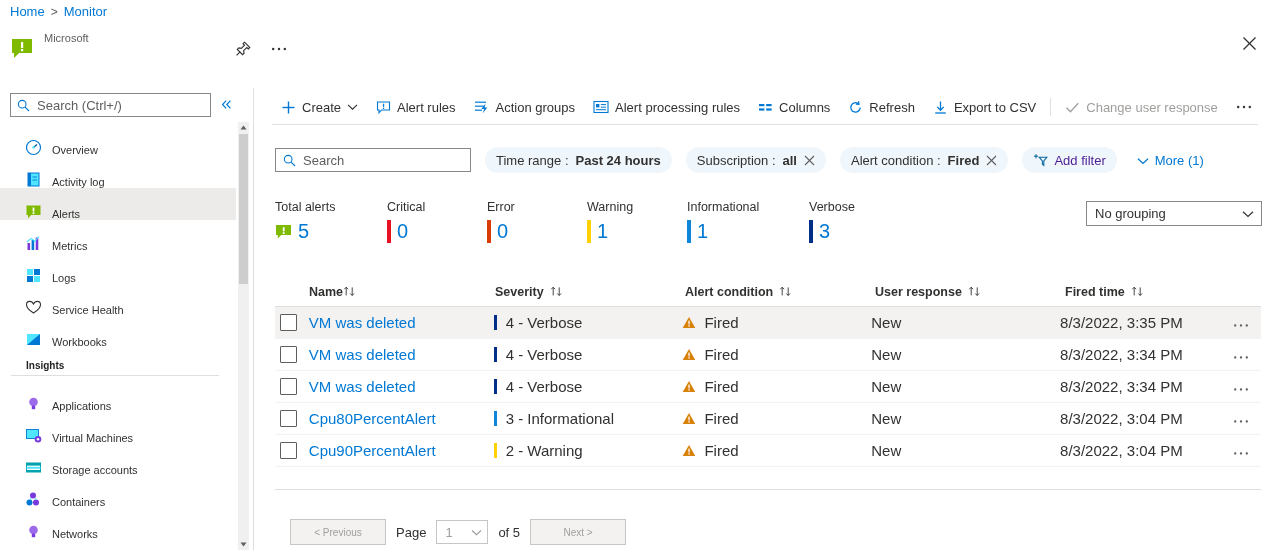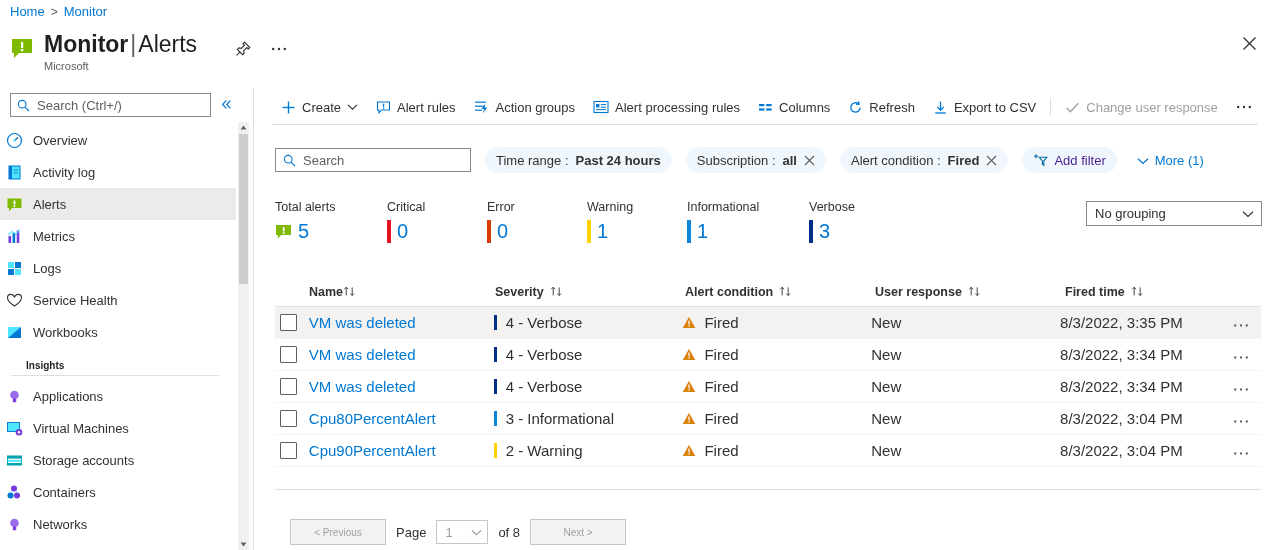--- a/index.html
+++ b/index.html
@@ -69,23 +69,23 @@
     font-family: "Liberation Sans", sans-serif; font-size: 13px;
     color: #323130; background: transparent;
   }
   .nav-search input::placeholder { color: #605e5c; }
   .collapse-btn {
     background: none; border: none; cursor: pointer; color: #0078d4;
     font-size: 13px; padding: 2px 3px; line-height: 1;
   }
   .nav-list { margin-top: 2px; }
   .nav-item {
-    display: flex; align-items: center; gap: 10px;
-    height: 32px; padding-left: 6px; cursor: pointer;
-    font-size: 13px; color: #323130; width: 236px;
+    display: flex; align-items: flex-end; gap: 10px;
+    height: 32px; padding-left: 25px; cursor: pointer;
+    font-size: 11px; color: #323130; width: 236px;
   }
   .nav-item.selected { background: #edebe9; }
   .nav-ico { width: 17px; height: 17px; line-height: 0; flex: none; }
   .nav-section {
     font-size: 10px; font-weight: 700; color: #201f1e;
     padding: 12px 0 4px 26px;
   }
   .nav-divider {
     height: 1px; background: #e1dfdd; margin: 0 17px 4px 11px;
   }
@@ -263,23 +263,20 @@
 
   <div class="title-row">
     <span class="title-icon">
       <svg width="24" height="24" viewBox="0 0 24 24">
         <path d="M2 3 h20 v14 H9 l-5 5 v-5 H2 Z" fill="#7fba00"></path>
         <rect x="11" y="6" width="2.2" height="6" fill="#ffffff"></rect>
         <rect x="11" y="13" width="2.2" height="2.2" fill="#ffffff"></rect>
       </svg>
     </span>
     <div class="title-texts">
-      <div class="page-title">
-        <span>Monitor</span><span class="bar">|</span><span class="sub">Alerts</span>
-      </div>
       <div class="page-subtitle">Microsoft</div>
     </div>
   </div>
 
   <div class="title-actions">
     <button class="icon-btn" title="Pin">
       <svg width="16" height="16" viewBox="0 0 16 16">
         <path d="M9.5 1.2 L14.8 6.5 L13.3 8 L11.8 6.5 L8.6 9.7 L9.1 12.2 L7.6 13.7 L2.3 8.4 L3.8 6.9 L6.3 7.4 L9.5 4.2 L8 2.7 Z" fill="none" stroke="#323130" stroke-width="1.1"></path>
         <line x1="5.3" y1="10.7" x2="1.6" y2="14.4" stroke="#323130" stroke-width="1.1"></line>
       </svg>
@@ -951,17 +948,17 @@
     <button class="pg-btn">&lt; Previous</button>
     <span class="pg-label">Page</span>
     <div class="pg-select">
       <span>1</span>
       <span style="line-height:0">
         <svg width="11" height="7" viewBox="0 0 11 7">
           <polyline points="1,1.5 5.5,5.6 10,1.5" fill="none" stroke="#a19f9d" stroke-width="1.2"></polyline>
         </svg>
       </span>
     </div>
-    <span class="pg-label">of 8</span>
+    <span class="pg-label">of 5</span>
     <button class="pg-btn">Next &gt;</button>
   </div>
 
 </div>
 
 </body></html>

